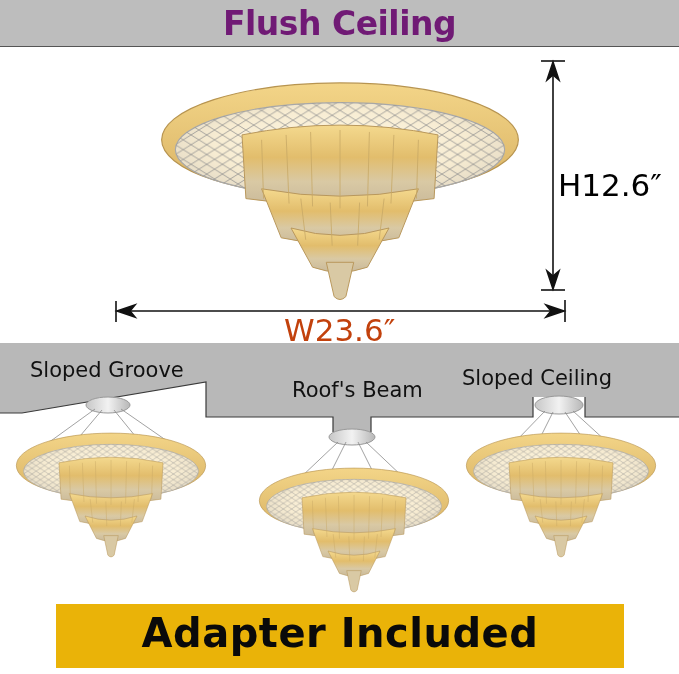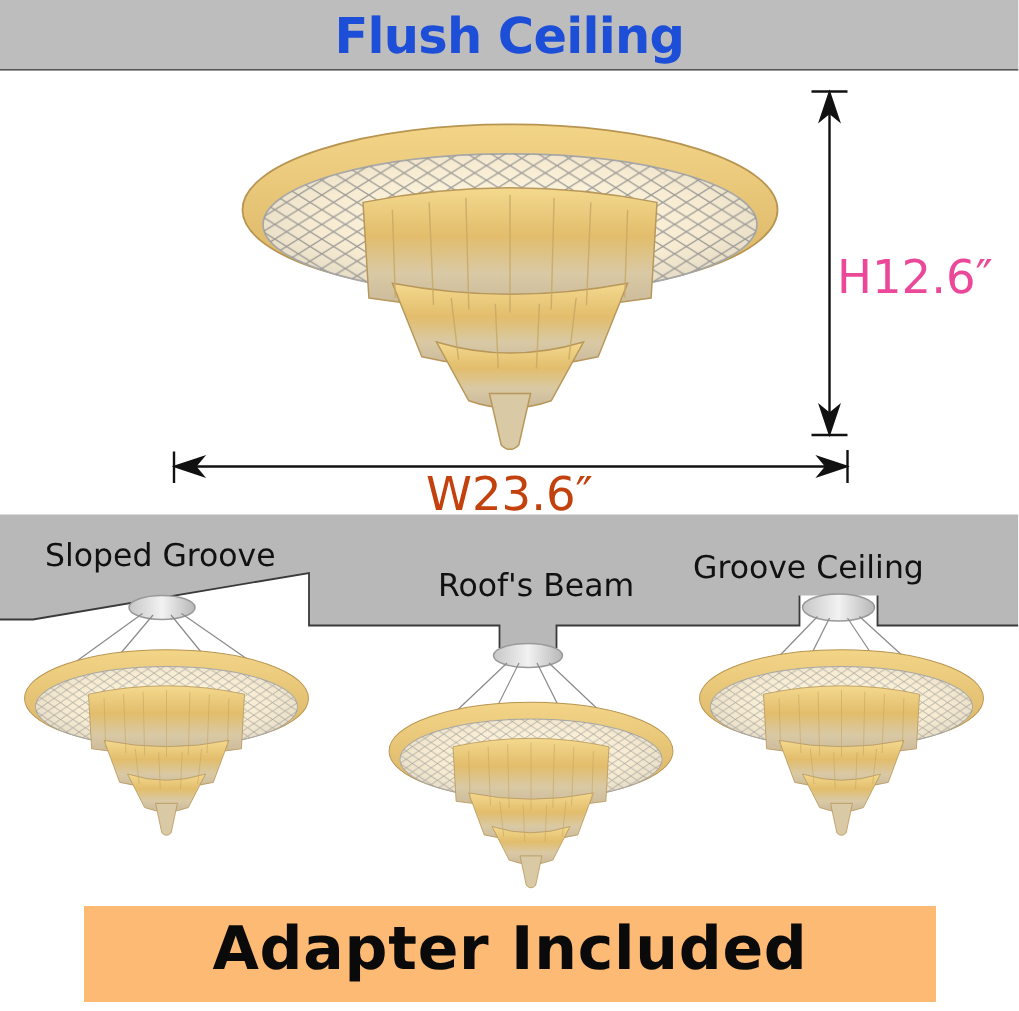--- a/index.html
+++ b/index.html
@@ -1,23 +1,23 @@
 <!DOCTYPE html>
 <html><head>
 <meta charset="utf-8">
 <style>
   html, body { margin:0; padding:0; background:#ffffff; }
   body { width:679px; height:674px; position:relative; overflow:hidden; font-family:"DejaVu Sans", sans-serif; }
   .top-bar { position:absolute; left:0; top:0; width:679px; height:46px; background:#bdbdbd; border-bottom:1.5px solid #555; }
-  .top-title { position:absolute; left:0; top:4px; width:679px; text-align:center; font-size:33px; font-weight:bold; color:#1d4ed8; letter-spacing:-0.5px; }
-  .dim-h { position:absolute; left:558px; top:167px; font-size:31px; color:#ec4899; font-family:"DejaVu Sans", sans-serif; }
+  .top-title { position:absolute; left:0; top:4px; width:679px; text-align:center; font-size:33px; font-weight:bold; color:#701a75; letter-spacing:-0.5px; }
+  .dim-h { position:absolute; left:558px; top:167px; font-size:31px; color:#000000; font-family:"DejaVu Sans", sans-serif; }
   .dim-w { position:absolute; left:284px; top:312px; font-size:31px; color:#c2410c; }
   svg.layer { position:absolute; left:0; top:0; }
   .ceiling-label { position:absolute; font-size:21px; color:#111; white-space:nowrap; }
-  .bottom-banner { position:absolute; left:56px; top:604px; width:568px; height:64px; background:#fdba74; }
+  .bottom-banner { position:absolute; left:56px; top:604px; width:568px; height:64px; background:#eab308; }
   .bottom-text { position:absolute; left:0; top:6px; width:568px; text-align:center; font-size:40px; font-weight:bold; color:#0a0a0a; letter-spacing:0.5px; }
 </style>
 </head>
 <body>
 
 <div class="top-bar">
   <div class="top-title">Flush Ceiling</div>
 </div>
 
 <svg class="layer" width="679" height="674" viewBox="0 0 679 674">
@@ -137,17 +137,17 @@
         <use href="#chandelier"></use>
       </g>
   </g>
 </svg>
 
 <div class="dim-h">H12.6″</div>
 <div class="dim-w">W23.6″</div>
 
 <div class="ceiling-label" style="left:30px; top:358px;">Sloped Groove</div>
 <div class="ceiling-label" style="left:292px; top:378px;">Roof's Beam</div>
-<div class="ceiling-label" style="left:462px; top:366px;">Groove Ceiling</div>
+<div class="ceiling-label" style="left:462px; top:366px;">Sloped Ceiling</div>
 
 <div class="bottom-banner">
   <div class="bottom-text">Adapter Included</div>
 </div>
 
 </body></html>

